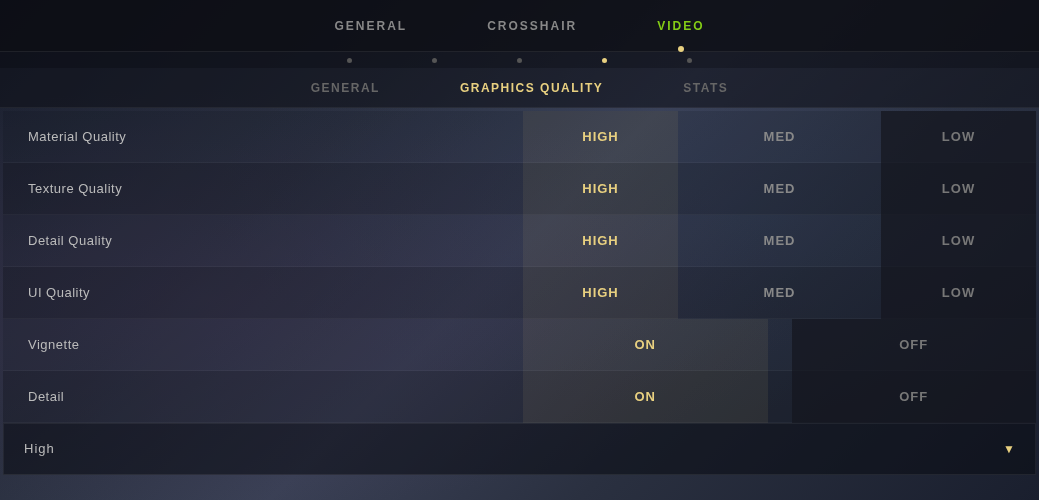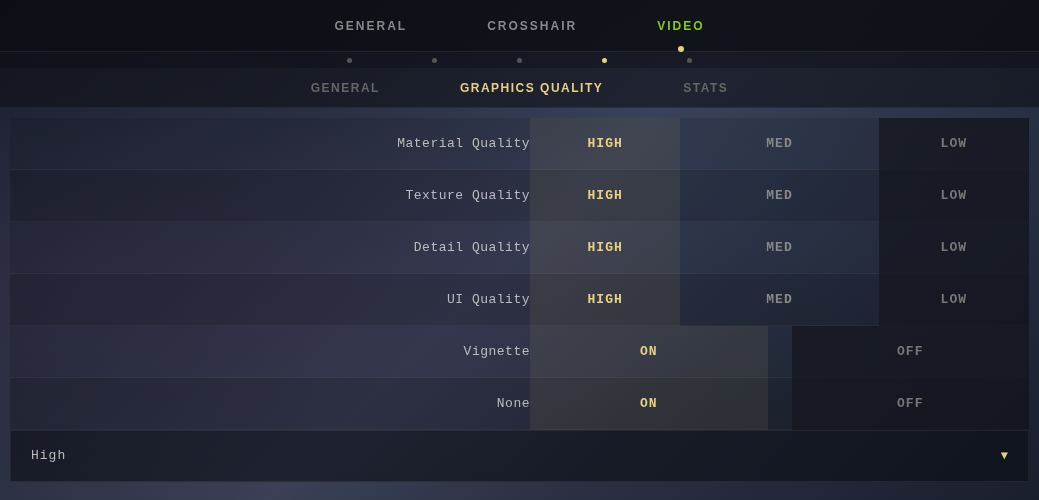--- a/index.html
+++ b/index.html
@@ -31,21 +31,20 @@
         radial-gradient(ellipse at 20% 60%, rgba(80,60,100,0.3) 0%, transparent 50%),
         radial-gradient(ellipse at 70% 40%, rgba(60,80,120,0.2) 0%, transparent 50%);
       z-index: 0;
     }
 
     .container {
       position: relative;
       z-index: 1;
       width: 100%;
       height: 100%;
-      text-align: right;
     }
 
     
     .top-nav {
       display: flex;
       align-items: center;
       justify-content: center;
       height: 52px;
       background: rgba(10,12,18,0.85);
       border-bottom: 1px solid rgba(255,255,255,0.08);
@@ -132,22 +131,21 @@
       text-transform: uppercase;
       padding: 0 10px;
     }
 
     .sub-nav-item.active {
       color: #e8d080;
     }
 
     
     .settings-area {
-      padding: 10px;
-      font-family: Liberation Mono, monospace;
+      padding: 3px;
     }
 
     .settings-row {
       display: flex;
       align-items: center;
       height: 52px;
       border-bottom: 1px solid rgba(255,255,255,0.04);
       background: rgba(10,12,20,0.3);
     }
 
@@ -304,21 +302,21 @@
 
     <div class="settings-row">
       <div class="row-label">Vignette</div>
       <div class="options-group">
         <div class="option-btn selected" style="flex:1">On</div>
         <div class="option-btn dark-bg" style="flex:1">Off</div>
       </div>
     </div>
 
     <div class="settings-row">
-      <div class="row-label">None</div>
+      <div class="row-label">Detail</div>
       <div class="options-group">
         <div class="option-btn selected" style="flex:1">On</div>
         <div class="option-btn dark-bg" style="flex:1">Off</div>
       </div>
     </div>
 
     <div class="settings-row dropdown-row">
       <div style="flex:1; height:52px; display:flex; align-items:center;">
         <div class="dropdown-btn">
           <span class="dropdown-value">High</span>

